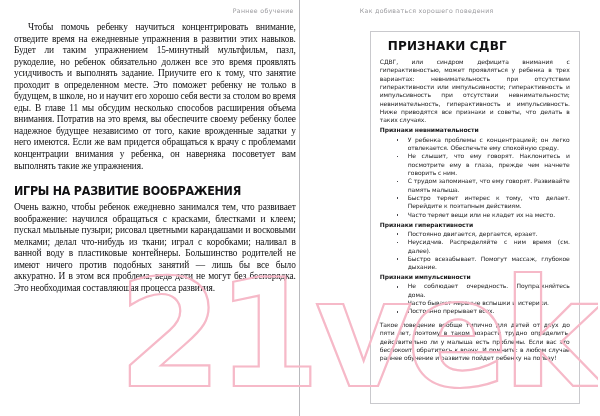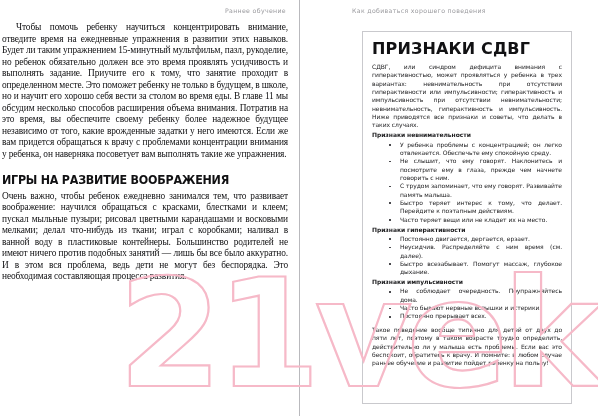--- a/index.html
+++ b/index.html
@@ -5,21 +5,21 @@
   html,body{margin:0;padding:0;background:#ffffff;}
   body{
     width:600px;height:416px;overflow:hidden;position:relative;
     font-family:"Liberation Serif",serif;
     -webkit-font-smoothing:antialiased;
   }
   .spread{position:absolute;inset:0;display:flex;}
 
   
   .page{position:relative;height:416px;box-sizing:border-box;}
-  .page-left{width:296px;padding:0 8px 0 2px;}
+  .page-left{width:296px;padding:0 8px 0 2px;margin-left:12px;}
   .page-right{width:300px;padding:0 24px 0 24px;}
   .gutter{
     position:absolute;left:299px;top:0;width:1px;height:416px;
     background:#b9b9bd;
   }
 
   
   .runhead{
     font-family:"DejaVu Sans",sans-serif;
     font-size:6.2px;letter-spacing:.35px;color:#9a9a9e;
@@ -51,22 +51,22 @@
   
   .box{
     position:absolute;left:66px;top:31px;width:210px;height:373px;
     box-sizing:border-box;
     border:1px solid #c9c9cd;background:#ffffff;
     padding:7px 9px 6px 9px;
     font-family:"DejaVu Sans",sans-serif;
     color:#1b1b1d;
   }
   .box h3{
-    margin:0 0 5px 0;
-    font-size:16px;font-weight:bold;letter-spacing:.15px;
+    margin:0 0 5px 8px;
+    font-size:12px;font-weight:bold;letter-spacing:.15px;
     color:#111113;
   }
   .box p{
     margin:0 0 1px 0;
     font-size:6.0px;line-height:8.35px;
     text-align:justify;text-justify:inter-word;
     letter-spacing:-0.05px;
   }
   .box .sub{
     margin:1.5px 0 1px 0;

